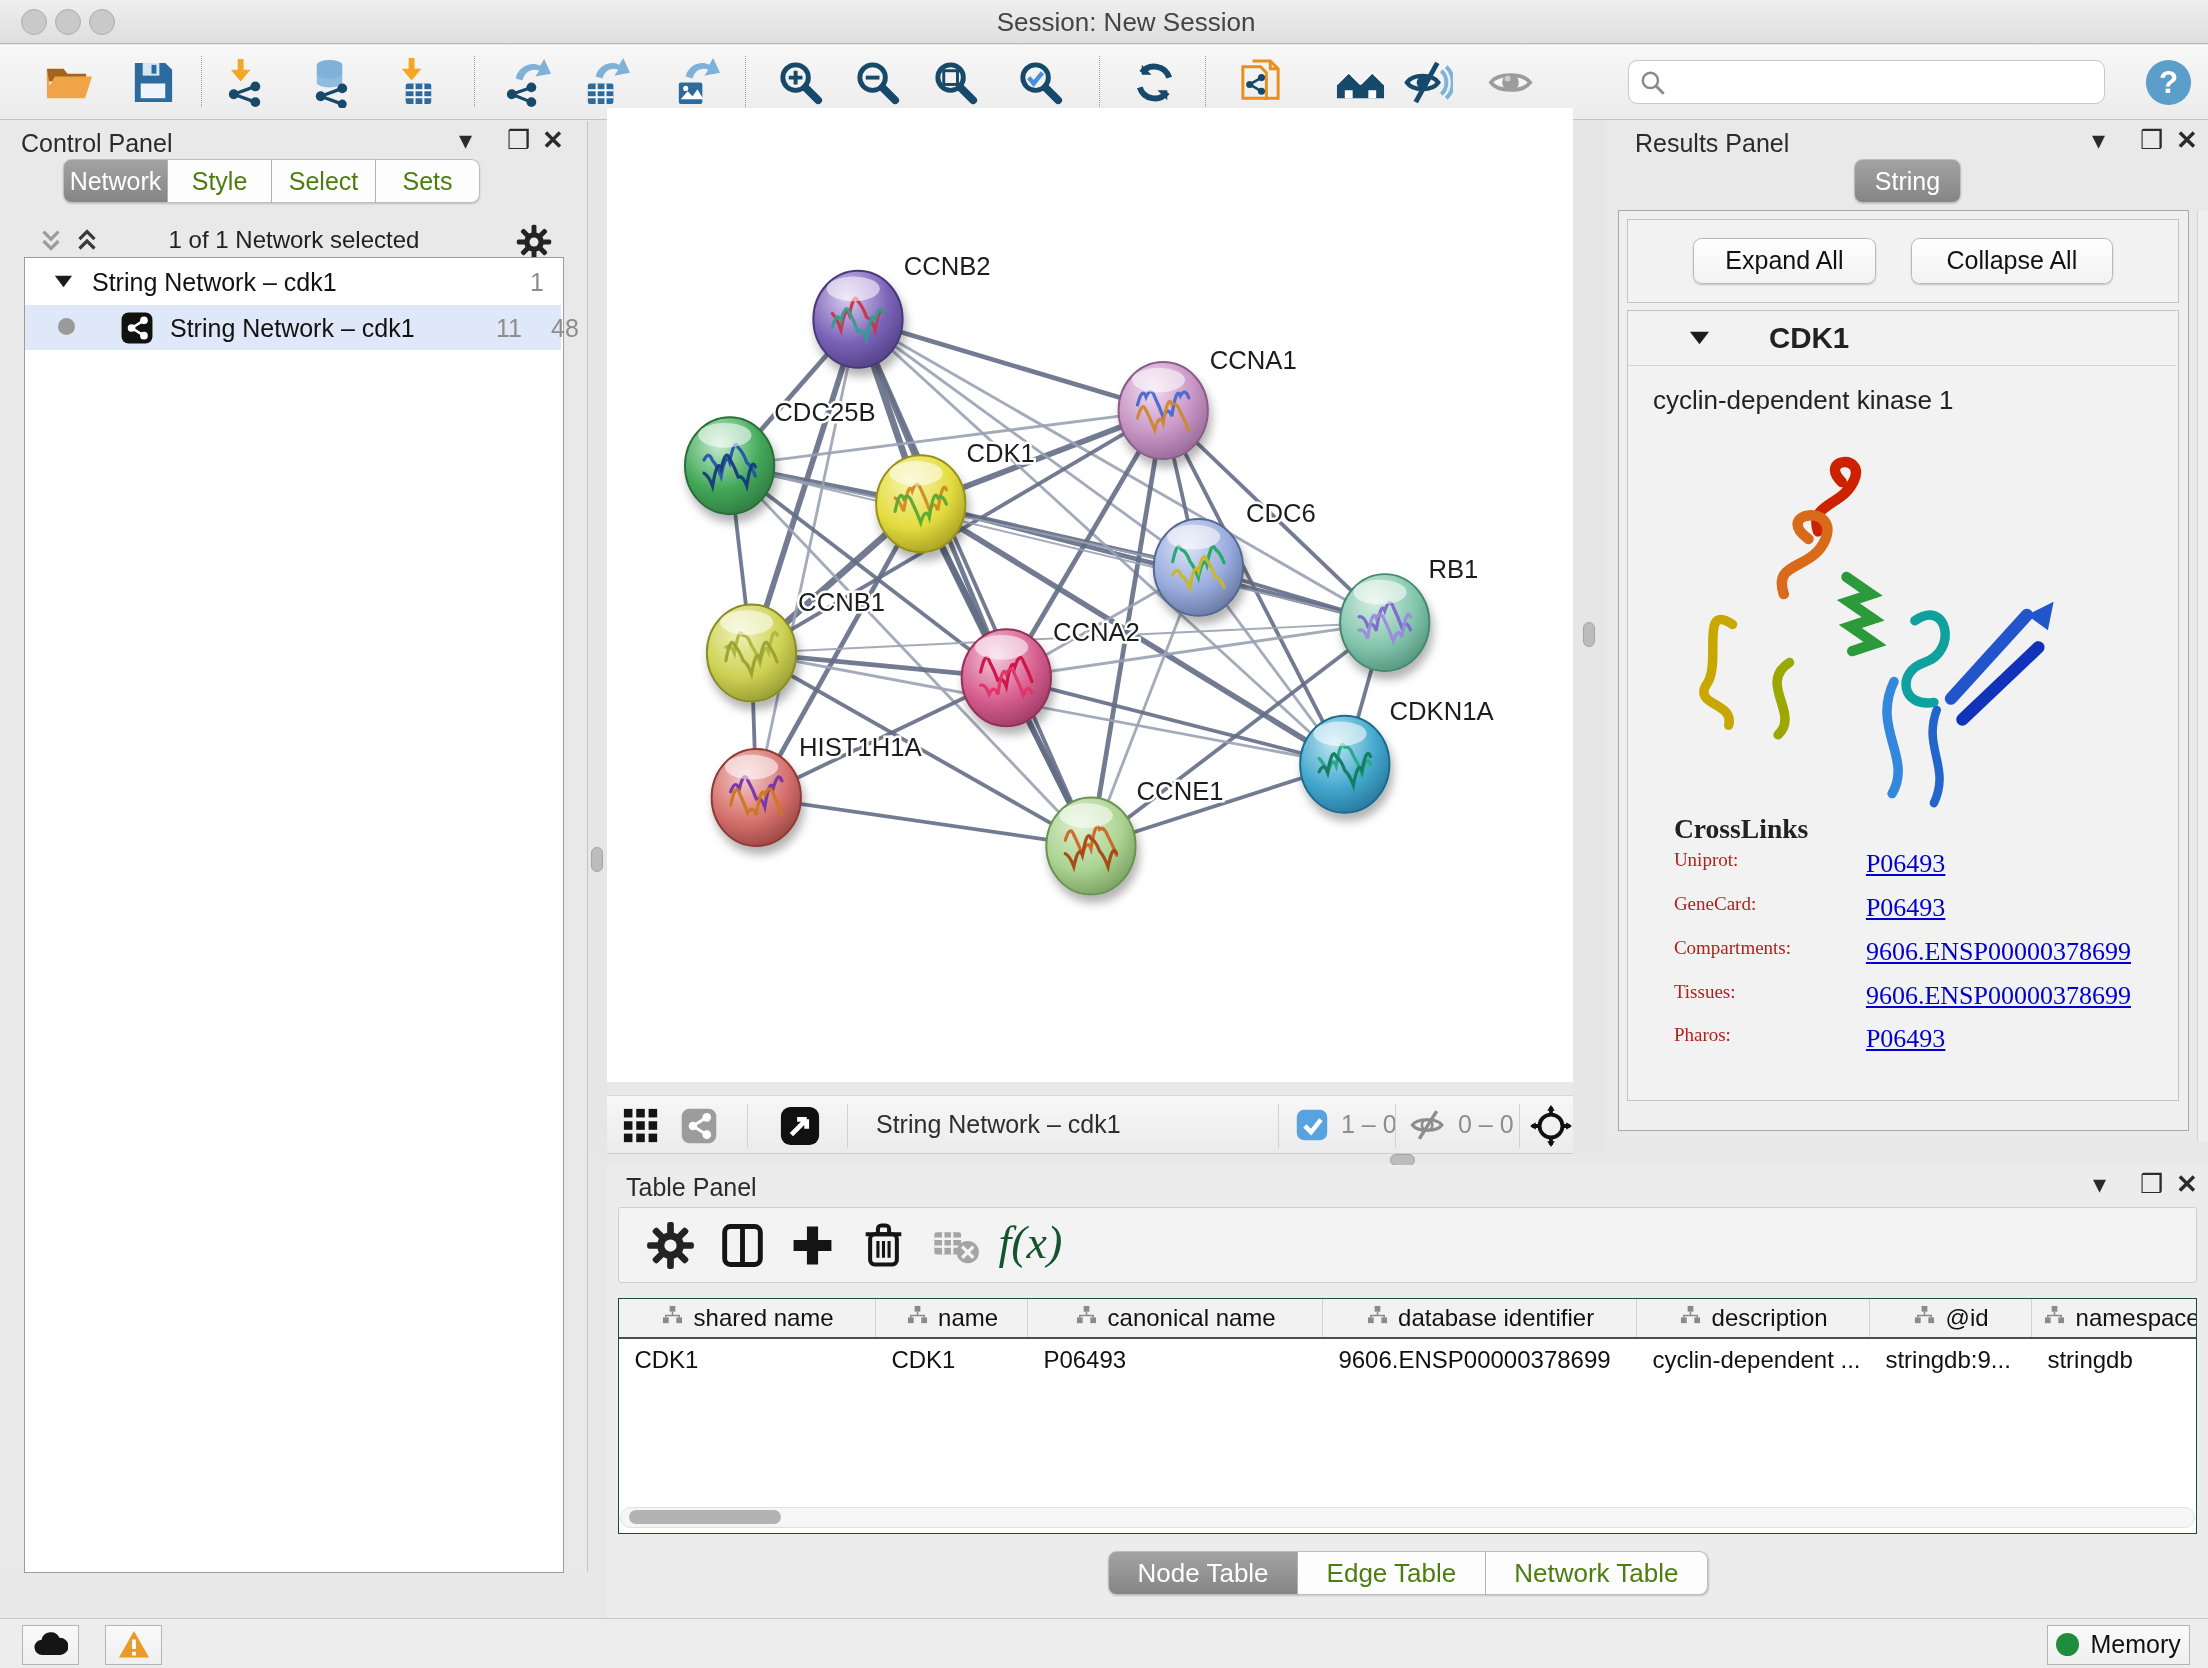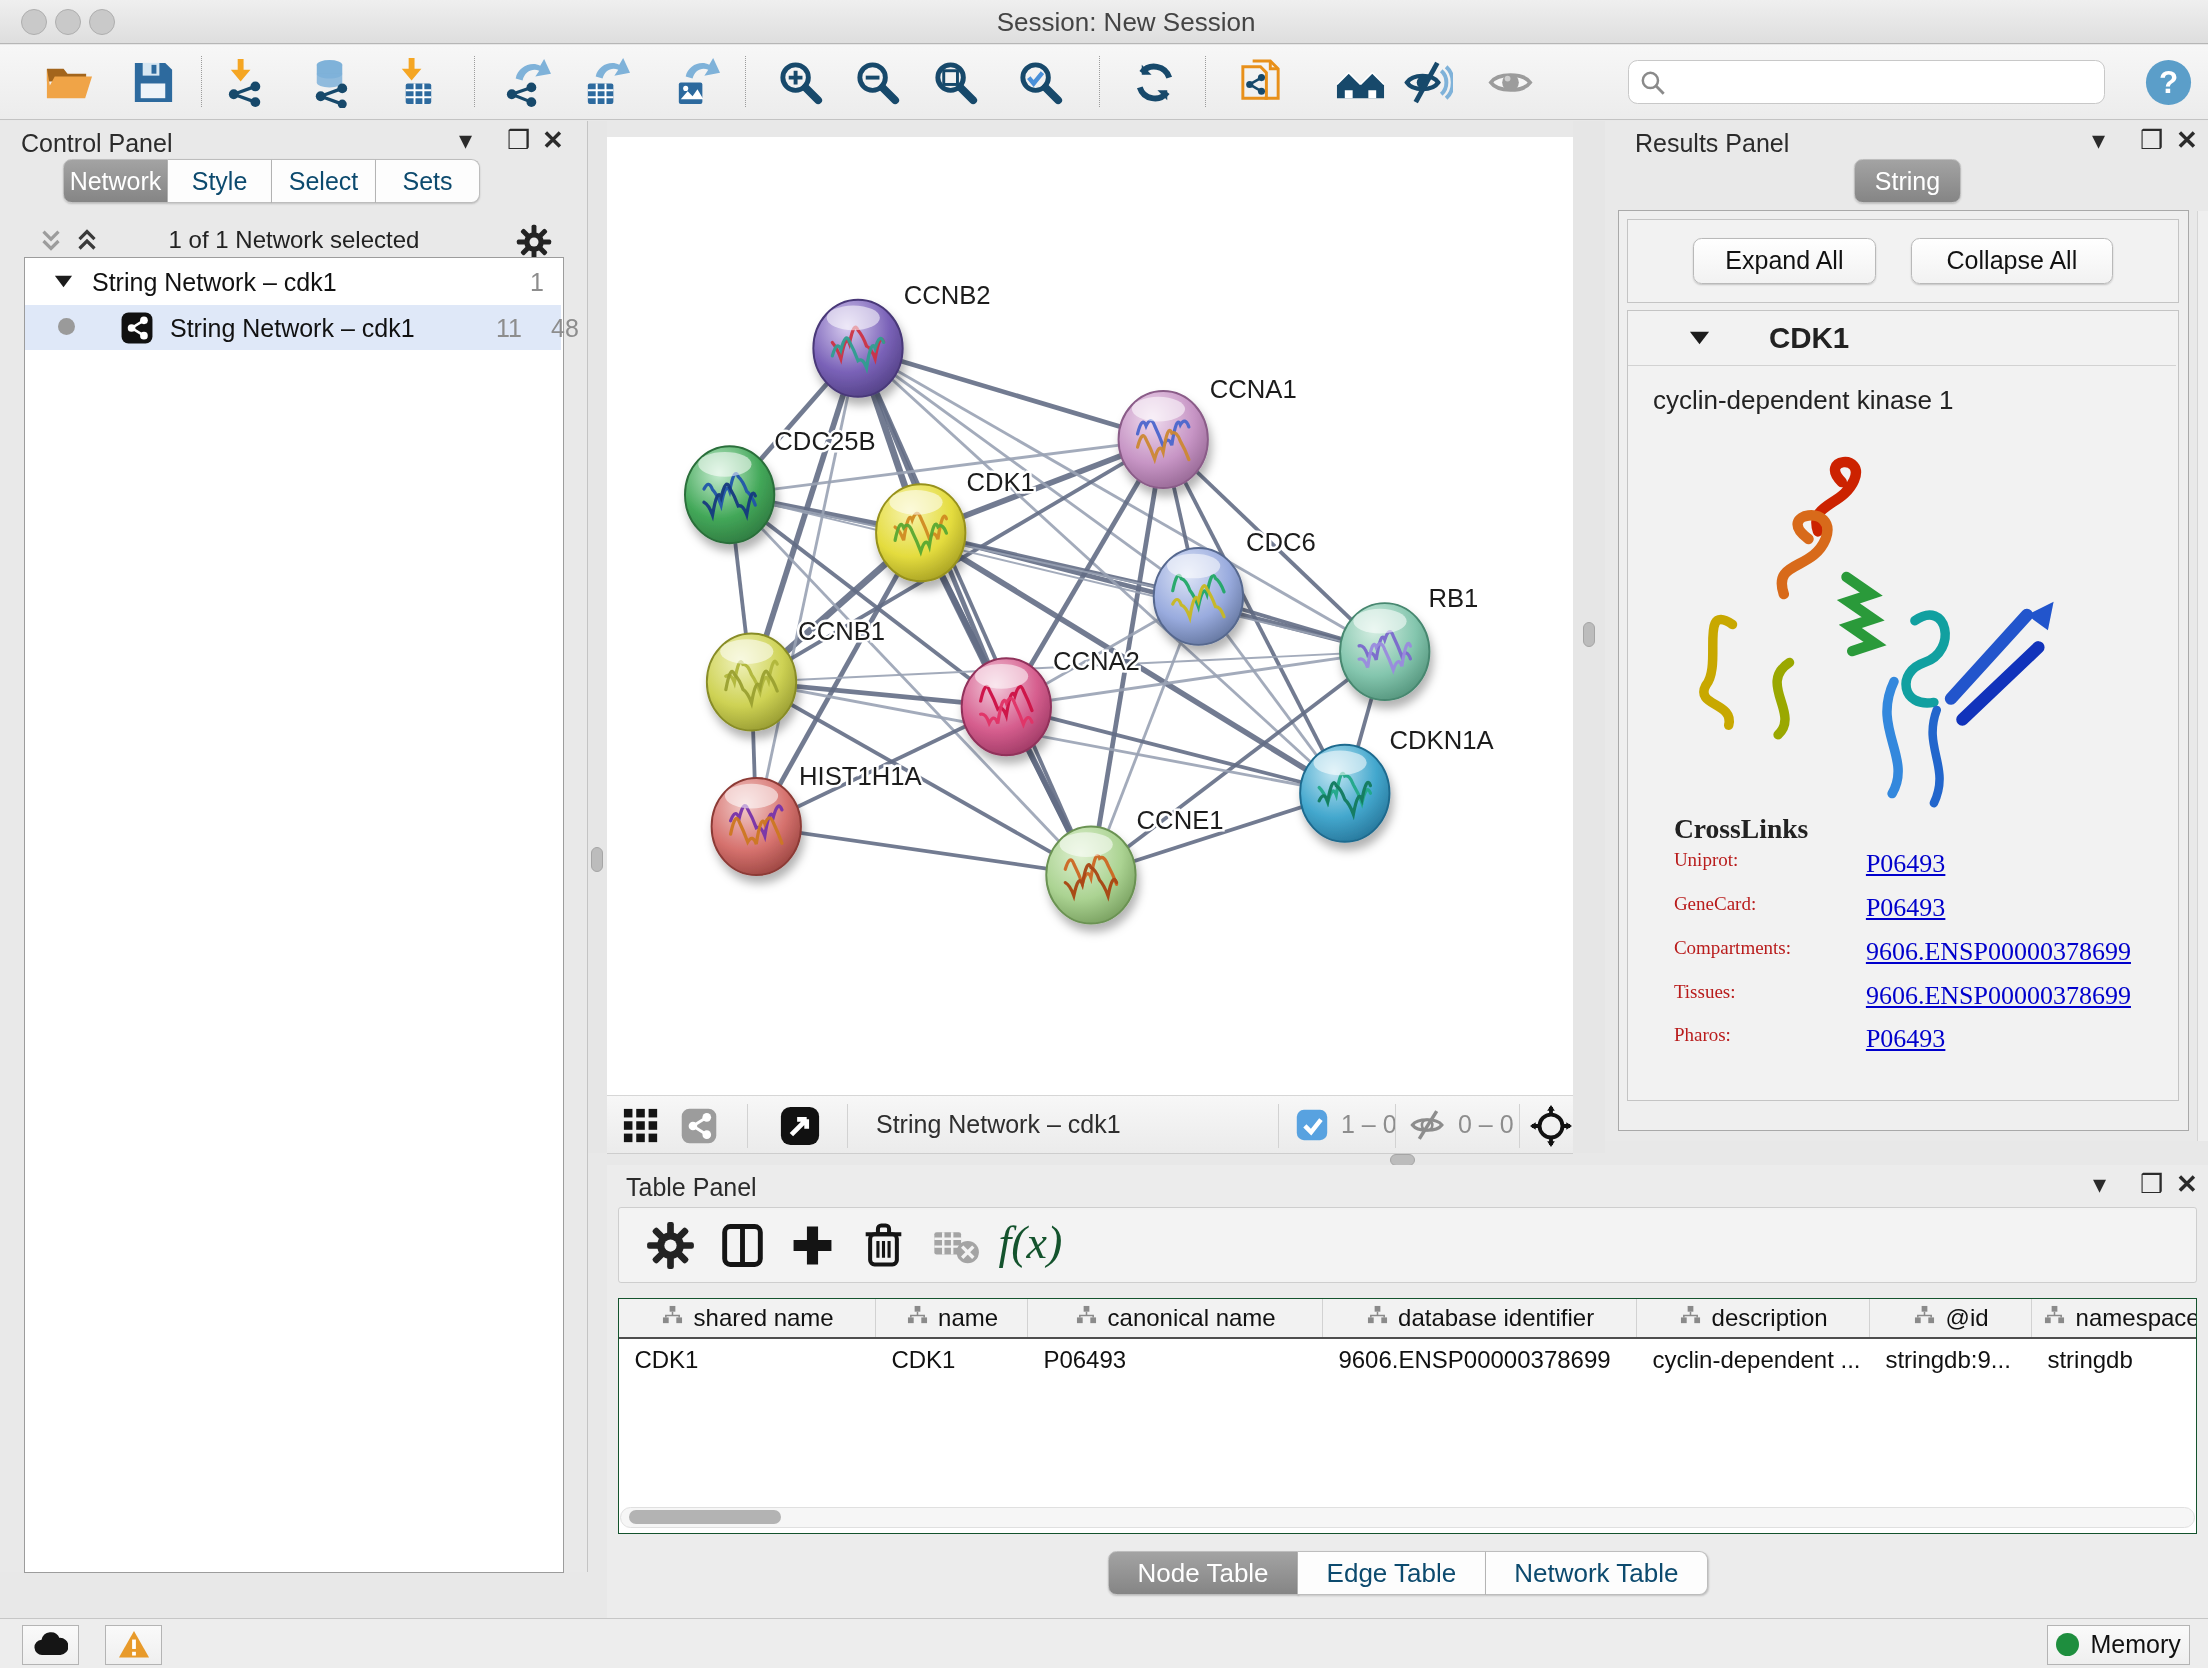--- a/index.html
+++ b/index.html
@@ -27,21 +27,21 @@
   #search-input { position:absolute; left:46px; top:1.9px; width:418px; height:36px;
     border:none; outline:none; font-size:25px; background:transparent; }
 
   
   .panel-title { font-size:25px; color:#2b2b2b; }
   .wctl { position:absolute; top:3.8px; font-size:26px; color:#2b2b2b; cursor:default; }
   .wctl.close { font-weight:bold; }
 
   
   .seg { height:44px; background:#fdfdfd; border:1px solid #bdbdbd; border-left:none;
-    display:flex; align-items:center; justify-content:center; font-size:25px; color:#0c4a6e;
+    display:flex; align-items:center; justify-content:center; font-size:25px; color:#4d7c0f;
     box-shadow:0 1px 1.9px rgba(0,0,0,.18); }
   .seg:first-child { border-left:1px solid #bdbdbd; border-radius:8.6px 0 0 8.6px; }
   .seg:last-child { border-radius:0 8.6px 8.6px 0; }
   .seg.only { border-radius:8.6px; border-left:1px solid #bdbdbd; }
   .seg.active { background:linear-gradient(#a3a3a3,#858585); color:#fff; }
 
   .pushbtn { background:linear-gradient(#ffffff,#f2f2f2); border:1px solid #b9b9b9;
     border-radius:8.6px; font-size:25px; color:#111; display:flex; align-items:center;
     justify-content:center; box-shadow:0 1px 1.9px rgba(0,0,0,.2); }
 
@@ -55,21 +55,21 @@
     font-size:24px; color:#222; }
   #net-list { position:absolute; left:24px; top:136px; width:540px; height:1316px;
     background:#fff; border:1.9px solid #9c9c9c; }
   .tree-row { position:absolute; left:0; width:536px; height:45px; }
   .tree-row .lbl { position:absolute; font-size:25px; color:#111; top:8.6px; }
   .tree-row .cnt { position:absolute; font-size:25px; color:#8d8d8d; top:8.6px; }
 
   
   #v-split-left { position:absolute; left:588px; top:121px; width:19px; height:1032px;
     background:#e6e6e6; }
-  #graph-canvas { position:absolute; left:607px; top:137px; width:966px; height:974px;
+  #graph-canvas { position:absolute; left:607px; top:108px; width:966px; height:974px;
     background:#ffffff; }
   #v-split-right { position:absolute; left:1573px; top:121px; width:32px; height:1032px;
     background:#e6e6e6; }
   .knob { position:absolute; width:12.4px; height:25px; border-radius:6.7px; background:#bcbcbc;
     border:1px solid #a5a5a5; }
   .knob.h { width:25px; height:12.4px; }
 
   #netbar { position:absolute; left:607px; top:1095px; width:966px; height:59px;
     background:linear-gradient(#f7f7f7,#ebebeb); border-top:1px solid #d6d6d6;
     border-bottom:1px solid #cdcdcd; }

